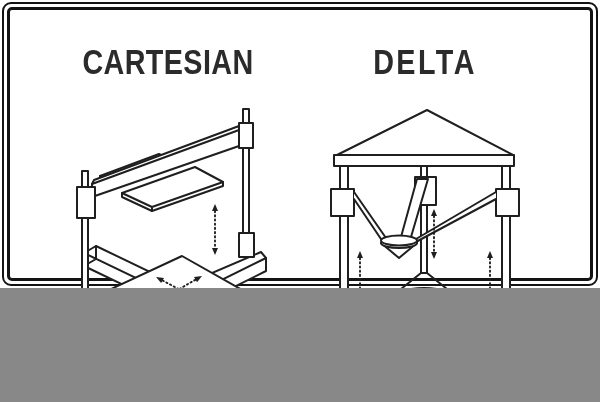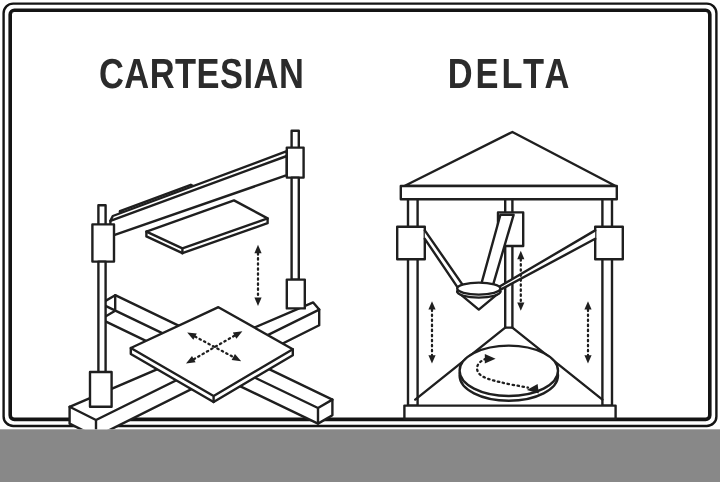--- a/index.html
+++ b/index.html
@@ -1,18 +1,18 @@
 <!DOCTYPE html>
 <html style="--background: #ffffff; --frame-border: #141414; --line: #1f1f1f; --title: #2b2b2b;"><head>
 <meta charset="utf-8">
 <style>
   html,body{margin:0;padding:0;background:#888;}
   .canvas{
     position:relative;
-    width:600px;height:358px;
+    width:600px;height:288px;
     background:var(--background,#fff);
     overflow:hidden;
     font-family:"Liberation Sans", sans-serif;
   }
   .frame-outer{
     position:absolute;inset:2px;
     border:2px solid var(--frame-border,#141414);
     border-radius:9px;
     pointer-events:none;
   }

